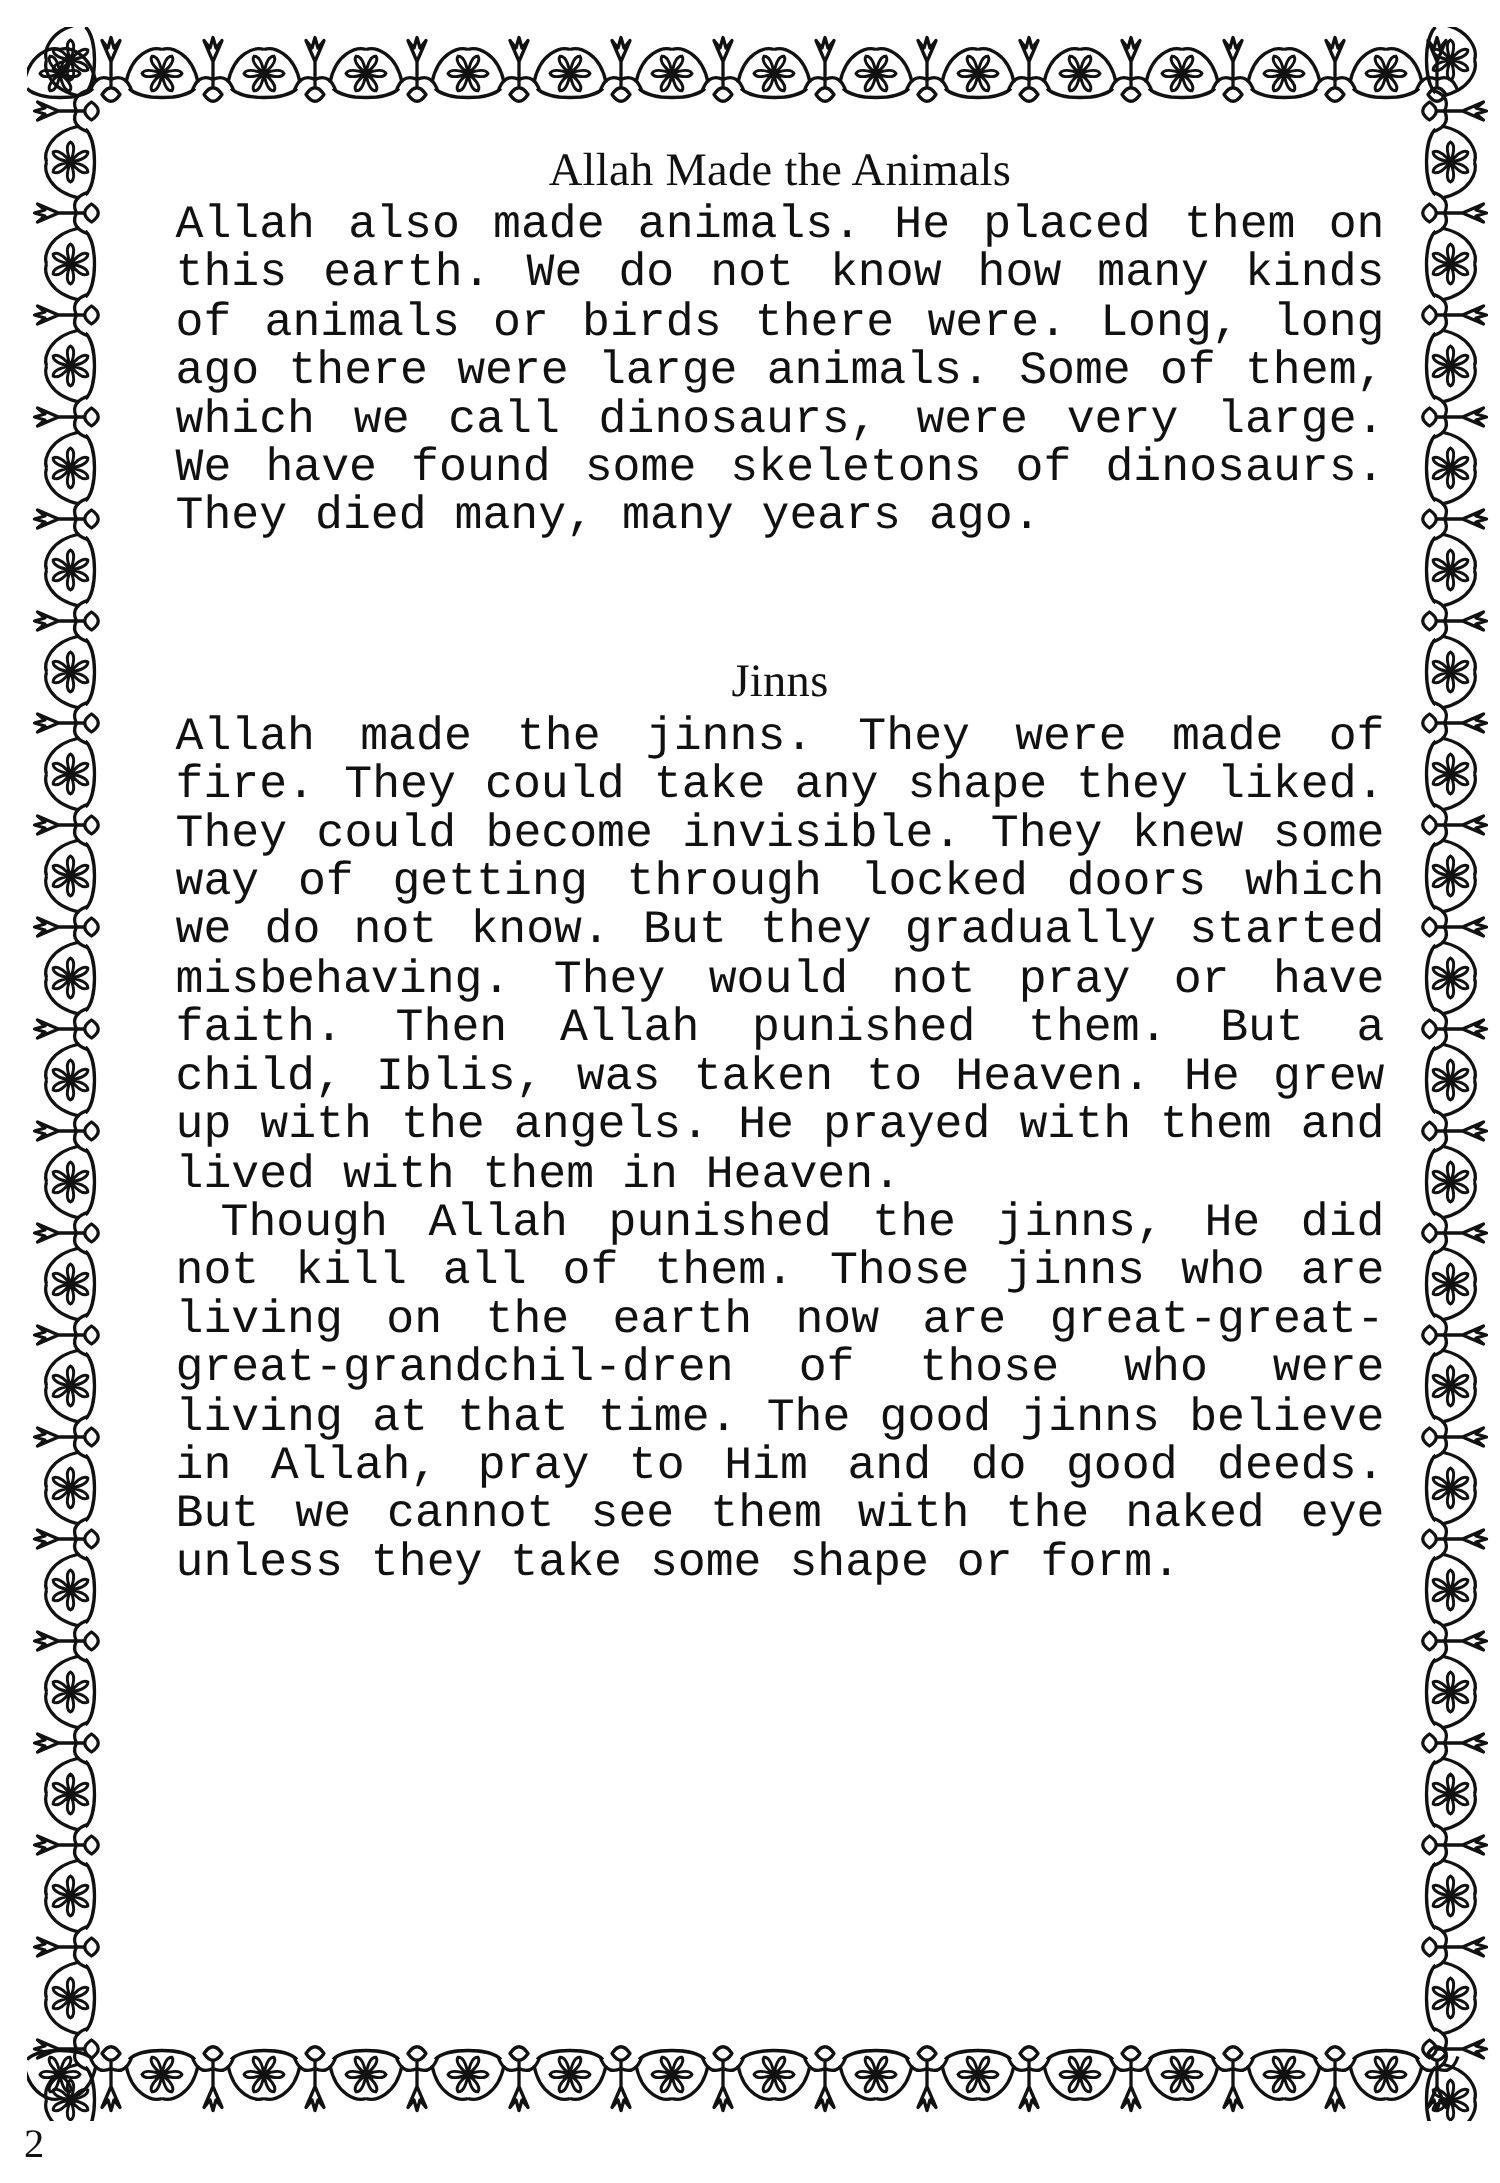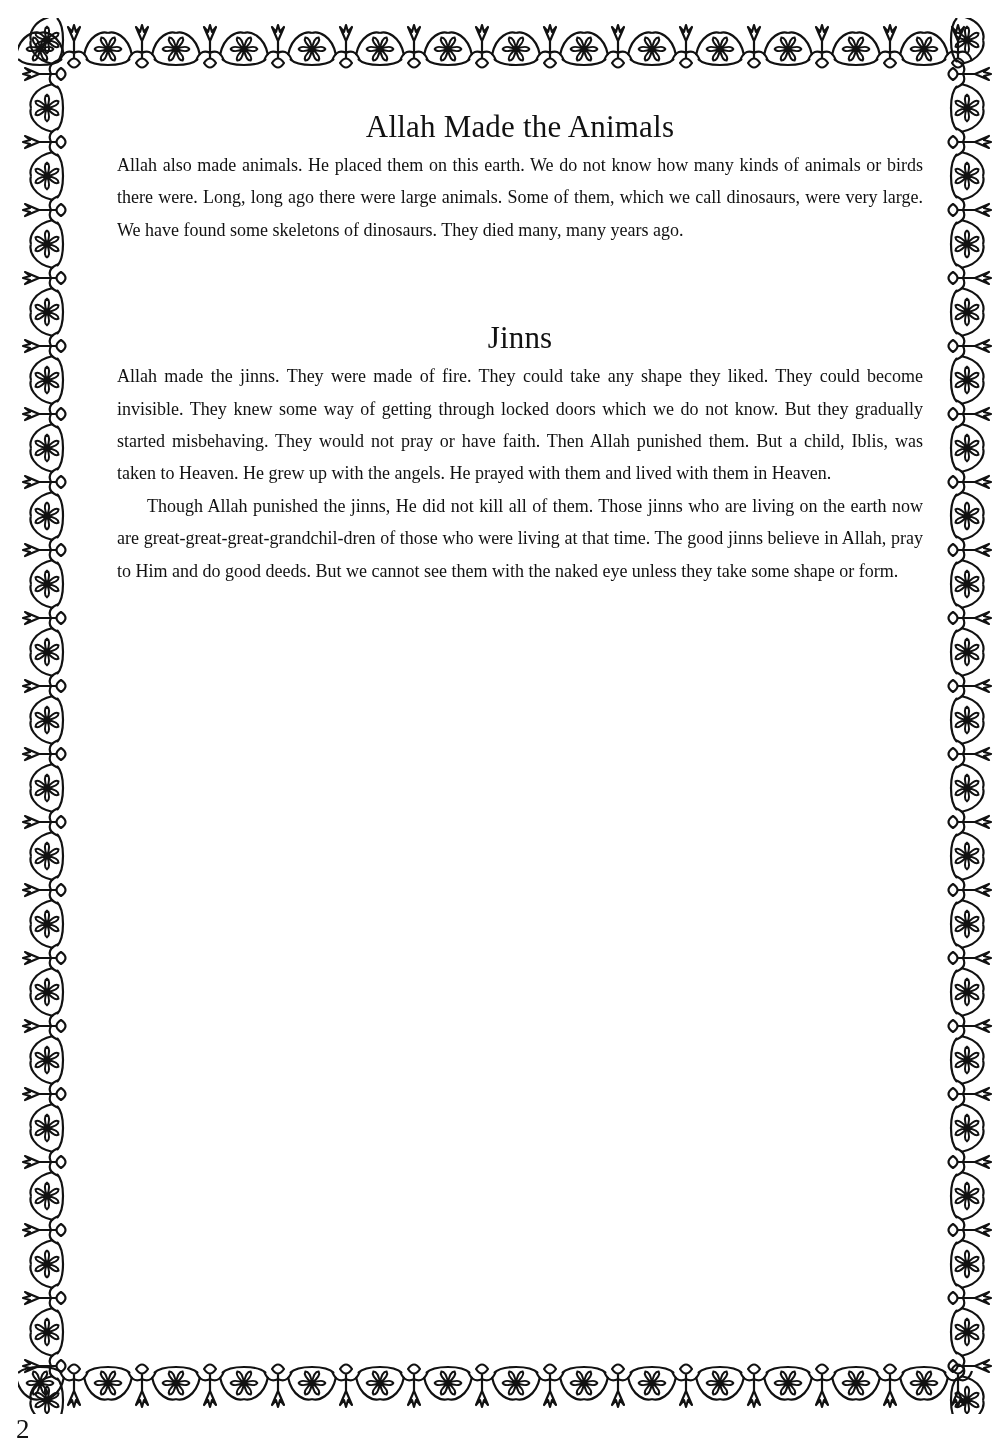--- a/index.html
+++ b/index.html
@@ -4,23 +4,23 @@
 <style>
   html, body { margin: 0; padding: 0; background: #ffffff; }
   body { width: 1000px; height: 1455px; position: relative; overflow: hidden;
          font-family: "Liberation Serif", "DejaVu Serif", serif; color: #111; }
   .border { position: absolute; }
   .border svg { display: block; }
   #border-top { left: 18px; top: 18px; width: 970px; height: 62px; }
   #border-bottom { left: 18px; top: 1352px; width: 970px; height: 62px; }
   #border-left { left: 18px; top: 18px; width: 58px; height: 1396px; }
   #border-right { left: 938px; top: 18px; width: 58px; height: 1396px; }
-  .content { position: absolute; left: 117px; top: 105px; width: 806px; }
+  .content { position: absolute; left: 117px; top: 91px; width: 806px; }
   h2 { font-weight: normal; text-align: center; margin: 0; font-size: 31px; line-height: 44px; letter-spacing: 0.2px; }
-  p { margin: 0; text-align: justify; font-size: 18px; line-height: 32.4px; }
+  p { margin: 0; text-align: justify; font-size: 31px; line-height: 32.4px; font-family: Liberation Mono, monospace; }
   p.indent { text-indent: 30px; }
   #heading-2 { margin-top: 70px; }
   .page-number { position: absolute; left: 16px; top: 1414px; font-size: 27px; line-height: 30px; }
 </style>
 </head>
 <body>
 
 <div class="border" id="border-top">
     <svg width="970" height="62">
       <g>

